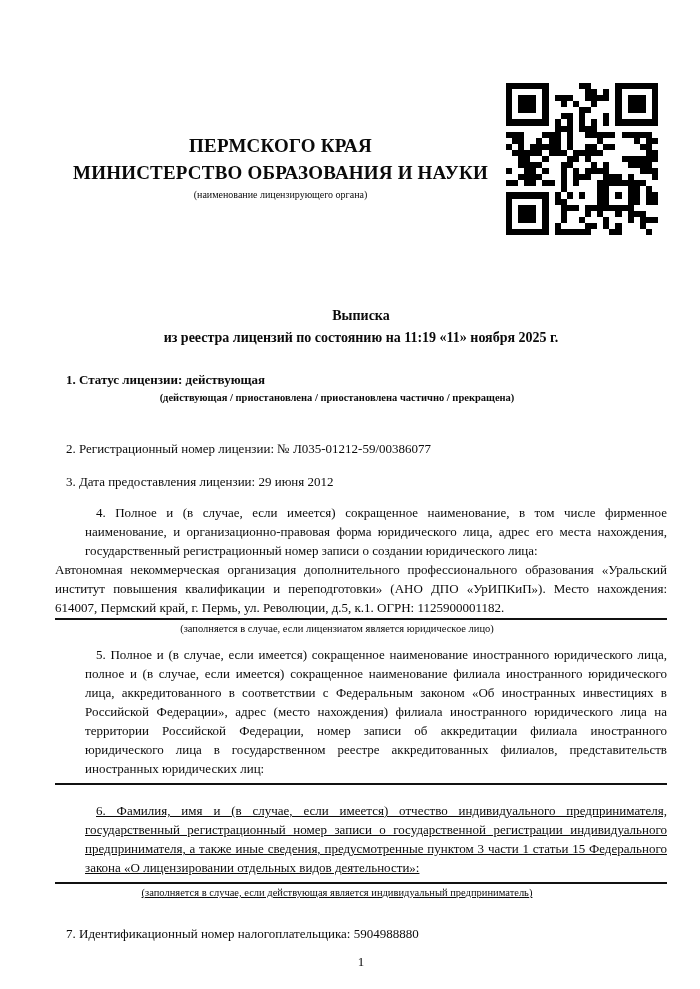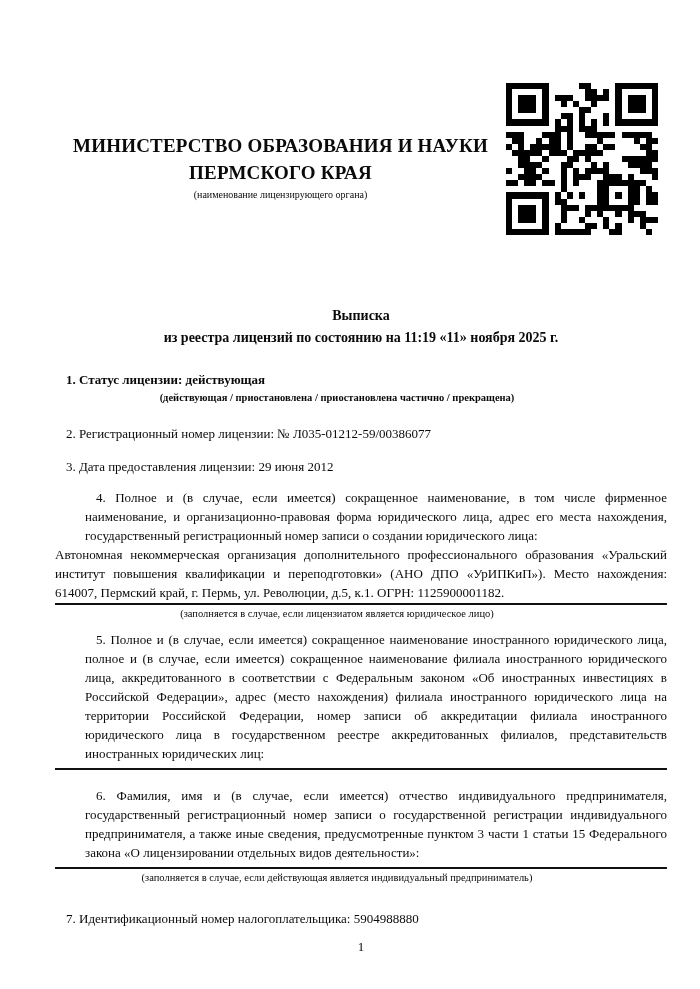--- a/index.html
+++ b/index.html
@@ -86,44 +86,44 @@
     margin-top: 2px;
   }
   .rule {
     border-top: 2px solid #111111;
     height: 0;
   }
   .rule-tight  { margin-top: 1px; }
   .rule-spaced { margin-top: 5px; }
 
   .mt-item1 { margin-top: 21px; font-weight: bold; }
-  .mt-item2 { margin-top: 19px; }
+  .mt-item2 { margin-top: 34px; }
   .mt-item3 { margin-top: 14px; }
   .mt-item4 { margin-top: 12px; }
   .mt-item5 { margin-top: 9px;  }
-  .mt-item6 { margin-top: 16px; }
+  .mt-item6 { margin-top: 16px; text-decoration: underline; }
   .mt-item7 { margin-top: 24px; }
 
   .page-number {
     margin-top: 9px;
     text-align: center;
     font-size: 13px;
     line-height: 19px;
   }
 </style>
 </head>
 <body>
 
 <div class="page">
   <div class="content">
 
     <div class="header-row">
       <div class="header-text">
+        <div class="org-name">ПЕРМСКОГО КРАЯ</div>
         <div class="org-name">МИНИСТЕРСТВО ОБРАЗОВАНИЯ И НАУКИ</div>
-        <div class="org-name">ПЕРМСКОГО КРАЯ</div>
         <div class="org-note">(наименование лицензирующего органа)</div>
       </div>
       <div class="qr-box">
         <svg id="qr-svg" width="152" height="152" viewBox="0 0 25 25" shape-rendering="crispEdges" xmlns="http://www.w3.org/2000/svg">
             <rect x="0" y="0" width="25" height="25" fill="#ffffff"></rect>
             <rect x="0" y="0" width="1" height="1" fill="#000000"></rect>
             <rect x="1" y="0" width="1" height="1" fill="#000000"></rect>
             <rect x="2" y="0" width="1" height="1" fill="#000000"></rect>
             <rect x="3" y="0" width="1" height="1" fill="#000000"></rect>
             <rect x="4" y="0" width="1" height="1" fill="#000000"></rect>

